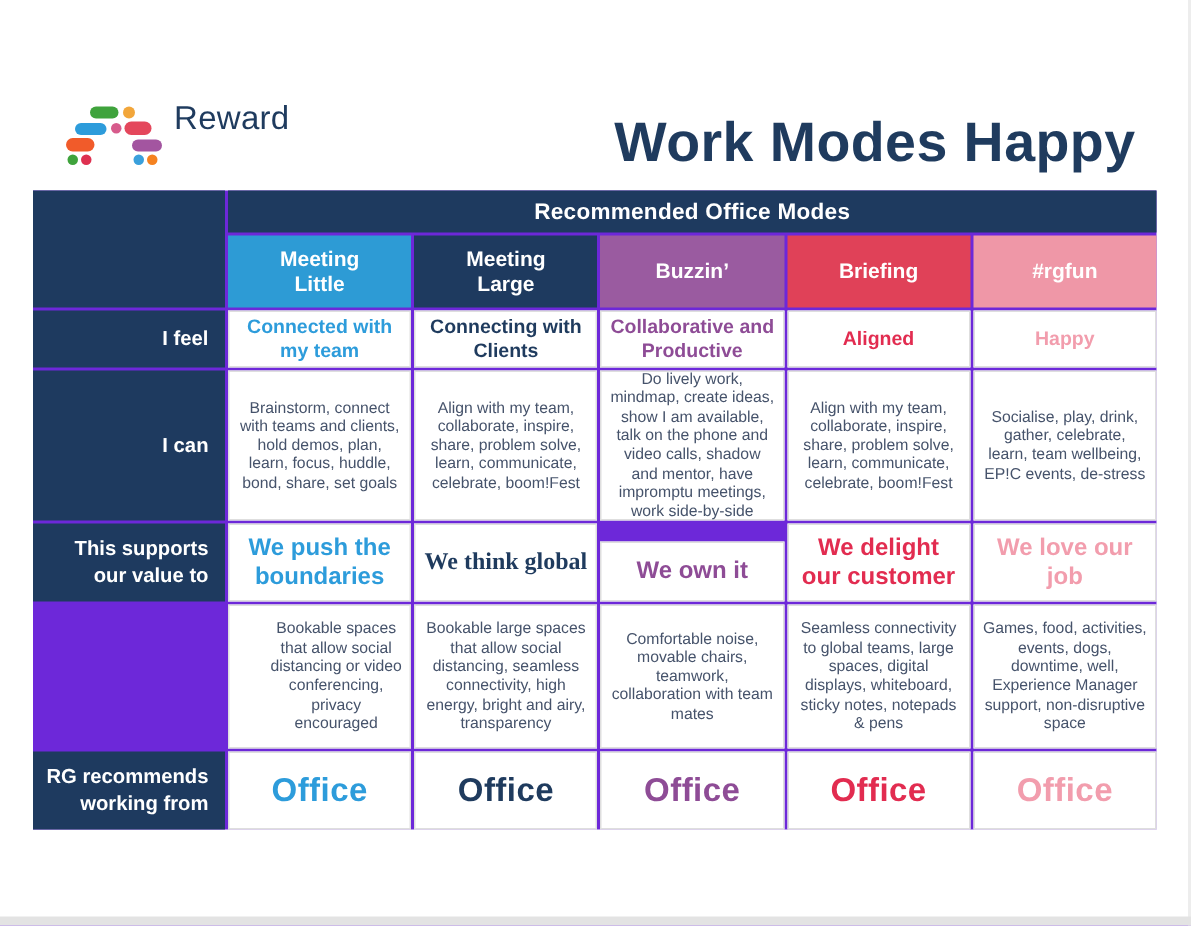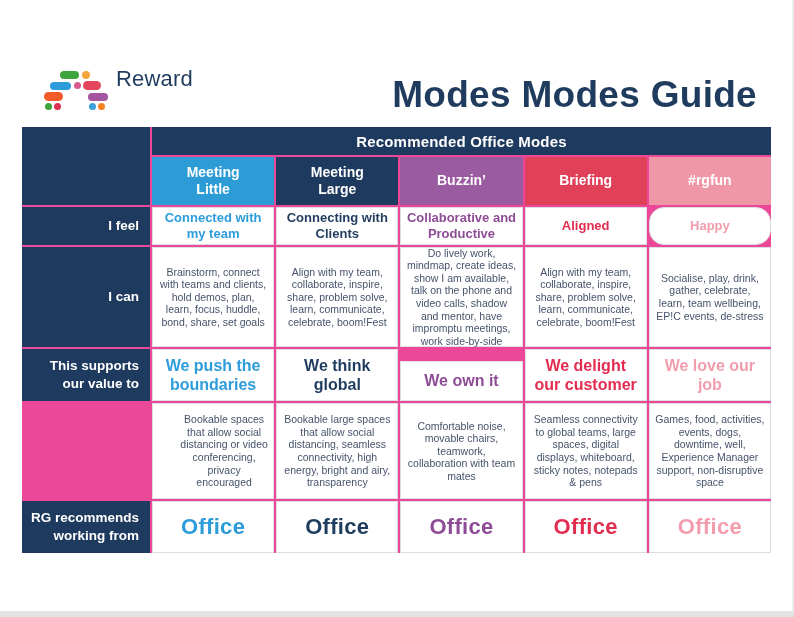--- a/index.html
+++ b/index.html
@@ -36,21 +36,21 @@
     position:absolute;right:37px;top:74px;
     font-size:37px;font-weight:700;color:#1f3b5e;letter-spacing:0.3px;
   }
 
   
   .modes-table{
     position:absolute;left:22px;top:127px;width:749px;
     display:grid;
     grid-template-columns:128px repeat(5,1fr);
     grid-template-rows:28px 48px 38px 100px 52px 96px 52px;
-    gap:2px;background:#ec4899;
+    gap:2px;background:#6d28d9;
   }
   .cell{display:flex;align-items:center;justify-content:center;text-align:center;box-sizing:border-box;}
   .corner{grid-row:1/3;grid-column:1;}
   .navy-bg{background:#1e3a5f;}
   .span-header{
     grid-row:1;grid-column:2/7;color:#ffffff;font-weight:700;font-size:15px;letter-spacing:0.2px;
   }
   .mode-header{
     grid-row:2;color:#ffffff;font-weight:700;font-size:14px;line-height:1.22;
     white-space:pre-line;
@@ -81,48 +81,48 @@
       <span class="lp6" style="background: rgb(163, 85, 160);"></span>
         <span class="lp7" style="background: rgb(63, 163, 60);"></span>
         <span class="lp8" style="background: rgb(222, 49, 80);"></span>
       <span class="lp9" style="background: rgb(58, 160, 220);"></span>
         <span class="lp10" style="background: rgb(245, 130, 32);"></span>
     </div>
     <div class="logo-word">
       <div class="w1">Reward</div>
     </div>
   </div>
-  <div class="page-title">Modes Modes Guide</div>
+  <div class="page-title">Work Modes Happy</div>
 </div>
 
 <div class="modes-table">
     <div class="cell corner navy-bg"></div>
     <div class="cell span-header navy-bg">Recommended Office Modes</div>
     <div class="cell mode-header" style="grid-column: 2; background: rgb(45, 155, 213);">Meeting
 Little</div>
     <div class="cell mode-header" style="grid-column: 3; background: rgb(30, 58, 95);">Meeting
 Large</div>
     <div class="cell mode-header" style="grid-column: 4; background: rgb(154, 91, 160);">Buzzin’</div>
     <div class="cell mode-header" style="grid-column: 5; background: rgb(224, 65, 88);">Briefing</div>
     <div class="cell mode-header" style="grid-column: 6; background: rgb(239, 151, 167);">#rgfun</div>
     <div class="cell row-label" style="grid-row: 3;">I feel</div>
     <div class="cell data-cell k-feel" style="grid-area: 3 / 2; color: rgb(45, 156, 219);">Connected with my team</div>
     <div class="cell data-cell k-feel" style="grid-area: 3 / 3; color: rgb(31, 59, 94);">Connecting with Clients</div>
     <div class="cell data-cell k-feel" style="grid-area: 3 / 4; color: rgb(142, 76, 150);">Collaborative and Productive</div>
     <div class="cell data-cell k-feel" style="grid-area: 3 / 5; color: rgb(226, 44, 80);">Aligned</div>
-    <div class="cell data-cell k-feel" style="grid-area: 3 / 6; color: rgb(242, 157, 173); border-radius: 15px;">Happy</div>
+    <div class="cell data-cell k-feel" style="grid-area: 3 / 6; color: rgb(242, 157, 173);">Happy</div>
     <div class="cell row-label" style="grid-row: 4;">I can</div>
     <div class="cell data-cell k-can" style="grid-area: 4 / 2;">Brainstorm, connect with teams and clients, hold demos, plan, learn, focus, huddle, bond, share, set goals</div>
     <div class="cell data-cell k-can" style="grid-area: 4 / 3;">Align with my team, collaborate, inspire, share, problem solve, learn, communicate, celebrate, boom!Fest</div>
     <div class="cell data-cell k-can" style="grid-area: 4 / 4;">Do lively work, mindmap, create ideas, show I am available, talk on the phone and video calls, shadow and mentor, have impromptu meetings, work side-by-side</div>
     <div class="cell data-cell k-can" style="grid-area: 4 / 5;">Align with my team, collaborate, inspire, share, problem solve, learn, communicate, celebrate, boom!Fest</div>
     <div class="cell data-cell k-can" style="grid-area: 4 / 6;">Socialise, play, drink, gather, celebrate, learn, team wellbeing, EP!C events, de-stress</div>
     <div class="cell row-label" style="grid-row: 5;">This supports our value to</div>
     <div class="cell data-cell k-value" style="grid-area: 5 / 2; color: rgb(45, 156, 219);">We push the boundaries</div>
-    <div class="cell data-cell k-value" style="grid-area: 5 / 3; color: rgb(31, 59, 94);">We think global</div>
+    <div class="cell data-cell k-value" style="grid-area: 5 / 3; color: rgb(31, 59, 94); font-family: Liberation Serif, serif;">We think global</div>
     <div class="cell data-cell k-value" style="grid-area: 5 / 4; color: rgb(142, 76, 150); margin-top: 12px;">We own it</div>
     <div class="cell data-cell k-value" style="grid-area: 5 / 5; color: rgb(226, 44, 80);">We delight our customer</div>
     <div class="cell data-cell k-value" style="grid-area: 5 / 6; color: rgb(242, 157, 173);">We love our job</div>
     <div class="cell data-cell k-space" style="grid-area: 6 / 2; padding-left: 27px;">Bookable spaces that allow social distancing or video conferencing, privacy encouraged</div>
     <div class="cell data-cell k-space" style="grid-area: 6 / 3;">Bookable large spaces that allow social distancing, seamless connectivity, high energy, bright and airy, transparency</div>
     <div class="cell data-cell k-space" style="grid-area: 6 / 5;">Seamless connectivity to global teams, large spaces, digital displays, whiteboard, sticky notes, notepads &amp; pens</div>
     <div class="cell data-cell k-space" style="grid-area: 6 / 4;">Comfortable noise, movable chairs, teamwork, collaboration with team mates</div>
     <div class="cell data-cell k-space" style="grid-area: 6 / 6;">Games, food, activities, events, dogs, downtime, well, Experience Manager support, non-disruptive space</div>
     <div class="cell row-label" style="grid-row: 7;">RG recommends working from</div>
     <div class="cell data-cell k-rec" style="grid-area: 7 / 2; color: rgb(45, 156, 219);">Office</div>

